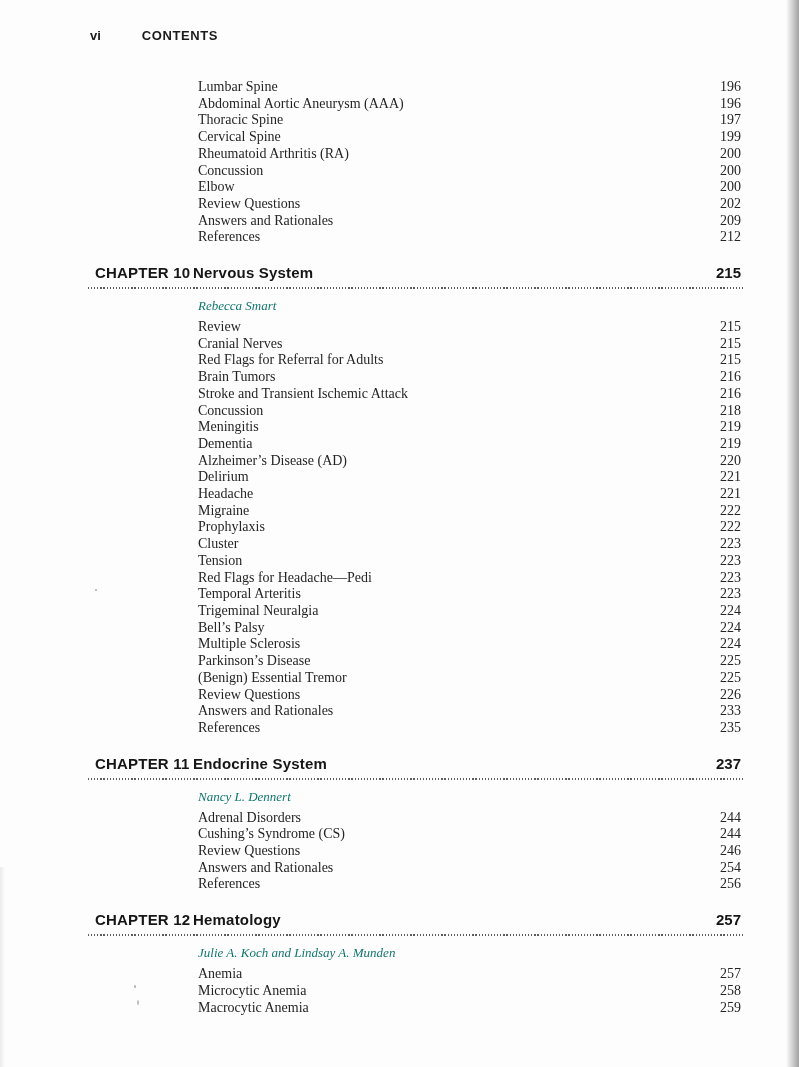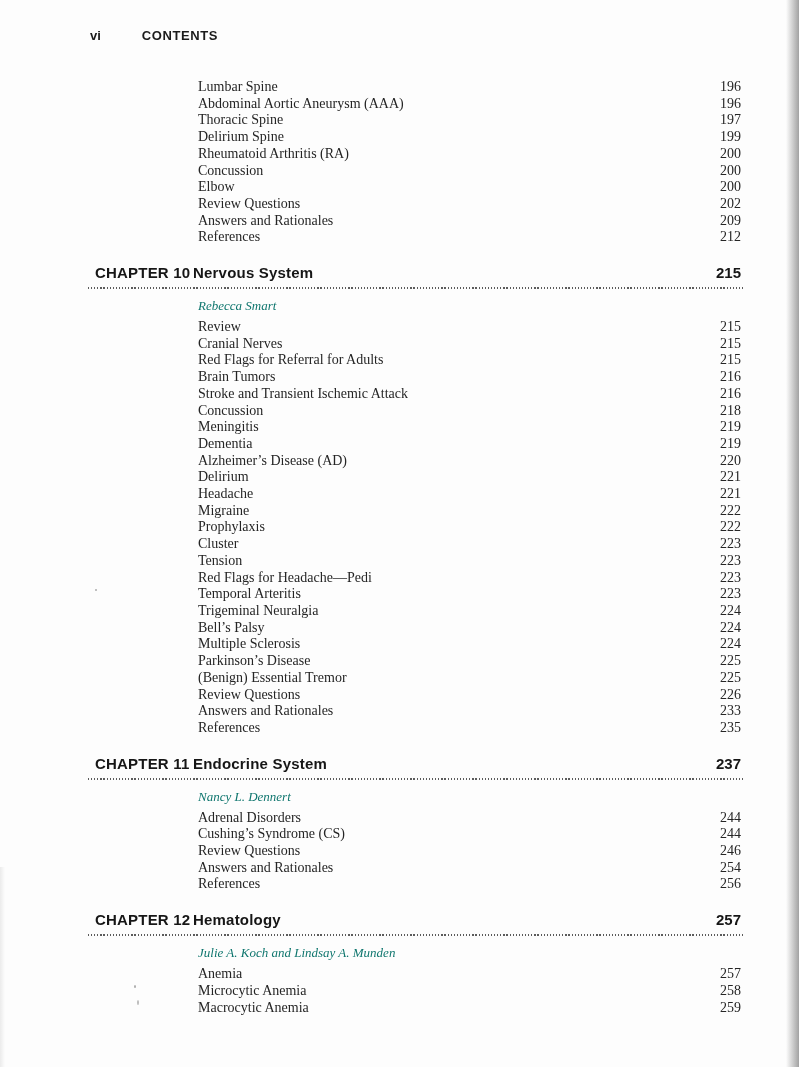--- a/index.html
+++ b/index.html
@@ -91,21 +91,21 @@
     </div>
       <div class="toc-row">
       <span class="toc-label">Abdominal Aortic Aneurysm (AAA)</span>
       <span class="toc-page">196</span>
     </div>
       <div class="toc-row">
       <span class="toc-label">Thoracic Spine</span>
       <span class="toc-page">197</span>
     </div>
       <div class="toc-row">
-      <span class="toc-label">Delirium Spine</span>
+      <span class="toc-label">Cervical Spine</span>
       <span class="toc-page">199</span>
     </div>
       <div class="toc-row">
       <span class="toc-label">Rheumatoid Arthritis (RA)</span>
       <span class="toc-page">200</span>
     </div>
       <div class="toc-row">
       <span class="toc-label">Concussion</span>
       <span class="toc-page">200</span>
     </div>

